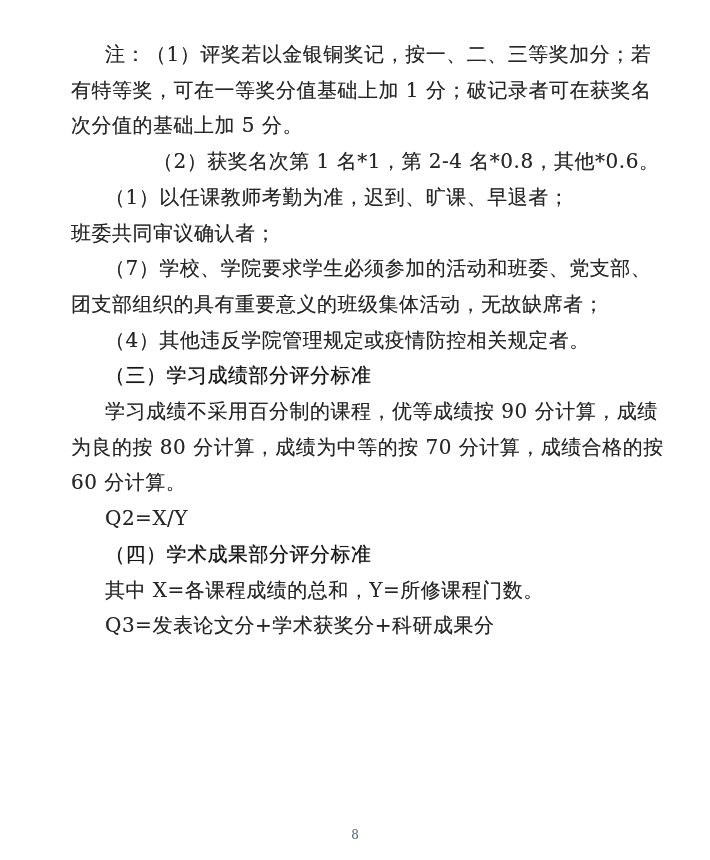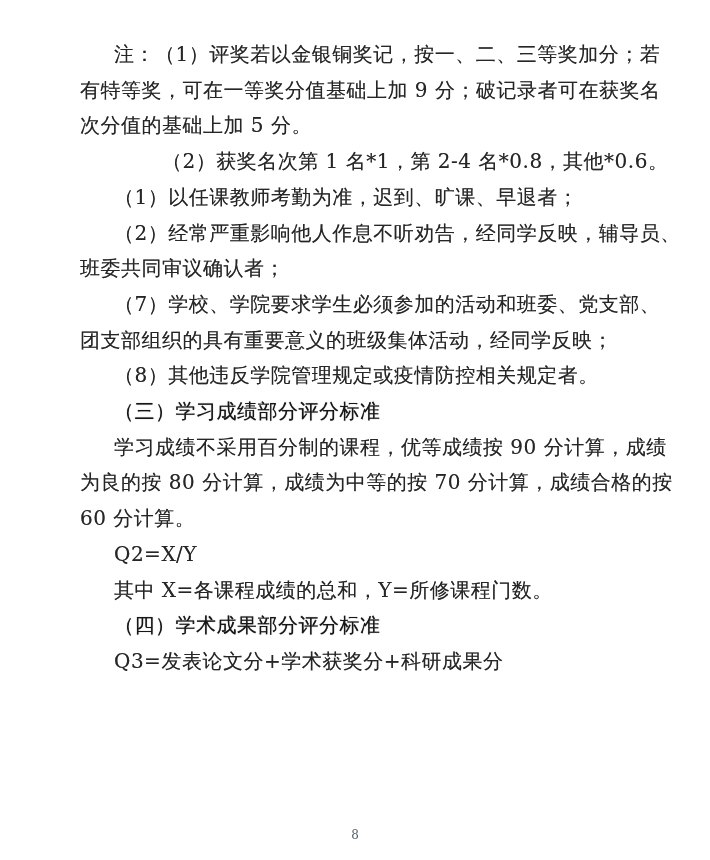--- a/index.html
+++ b/index.html
@@ -10,21 +10,21 @@
   #page {
     position: relative;
     width: 710px;
     height: 860px;
     background: #ffffff;
     overflow: hidden;
     font-family: "DejaVu Serif", "Liberation Serif", serif;
   }
   #doc-body {
     position: absolute;
-    left: 80px;
+    left: 71px;
     top: 37px;
     width: 552px;
     font-size: 20px;
     line-height: 35.7px;
     color: #262626;
     letter-spacing: 0.5px;
     text-shadow: 0 0 0.6px rgba(45,45,45,0.55);
   }
   .doc-line {
     white-space: nowrap;
@@ -47,32 +47,31 @@
     font-family: "DejaVu Serif", "Liberation Serif", serif;
   }
 </style>
 </head>
 <body>
 
 <div id="page">
   <div id="doc-body">
 
   <div class="doc-line ind1">注：（1）评奖若以金银铜奖记，按一、二、三等奖加分；若</div>
-      <div class="doc-line">有特等奖，可在一等奖分值基础上加 9 分；破记录者可在获奖名</div>
+      <div class="doc-line">有特等奖，可在一等奖分值基础上加 1 分；破记录者可在获奖名</div>
       <div class="doc-line">次分值的基础上加 5 分。</div>
       <div class="doc-line ind2">（2）获奖名次第 1 名*1，第 2-4 名*0.8，其他*0.6。</div>
       <div class="doc-line ind1">（1）以任课教师考勤为准，迟到、旷课、早退者；</div>
-      <div class="doc-line ind1">（2）经常严重影响他人作息不听劝告，经同学反映，辅导员、</div>
       <div class="doc-line">班委共同审议确认者；</div>
       <div class="doc-line ind1">（7）学校、学院要求学生必须参加的活动和班委、党支部、</div>
-      <div class="doc-line">团支部组织的具有重要意义的班级集体活动，经同学反映；</div>
-      <div class="doc-line ind1">（8）其他违反学院管理规定或疫情防控相关规定者。</div>
+      <div class="doc-line">团支部组织的具有重要意义的班级集体活动，无故缺席者；</div>
+      <div class="doc-line ind1">（4）其他违反学院管理规定或疫情防控相关规定者。</div>
       <div class="doc-line ind1 bold">（三）学习成绩部分评分标准</div>
       <div class="doc-line ind1">学习成绩不采用百分制的课程，优等成绩按 90 分计算，成绩</div>
       <div class="doc-line">为良的按 80 分计算，成绩为中等的按 70 分计算，成绩合格的按</div>
       <div class="doc-line">60 分计算。</div>
       <div class="doc-line ind1">Q2=X/Y</div>
+      <div class="doc-line ind1 bold">（四）学术成果部分评分标准</div>
       <div class="doc-line ind1">其中 X=各课程成绩的总和，Y=所修课程门数。</div>
-      <div class="doc-line ind1 bold">（四）学术成果部分评分标准</div>
       <div class="doc-line ind1">Q3=发表论文分+学术获奖分+科研成果分</div>
     </div>
   <div id="page-number">8</div>
 </div>
 
 </body></html>

